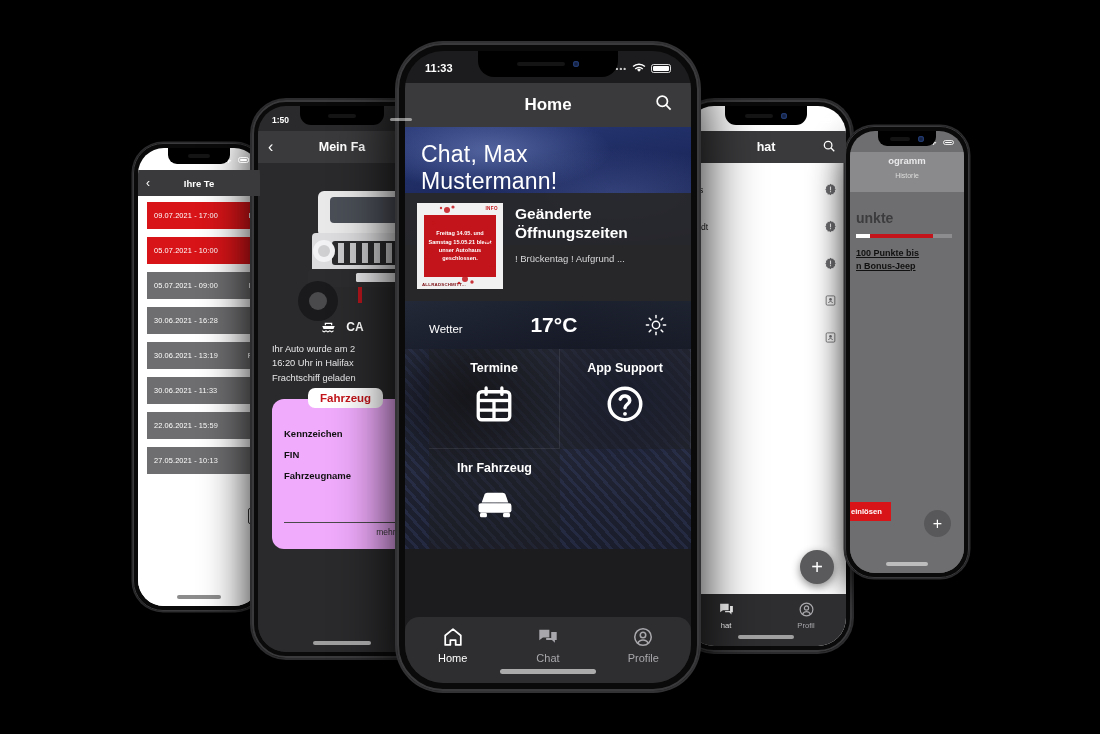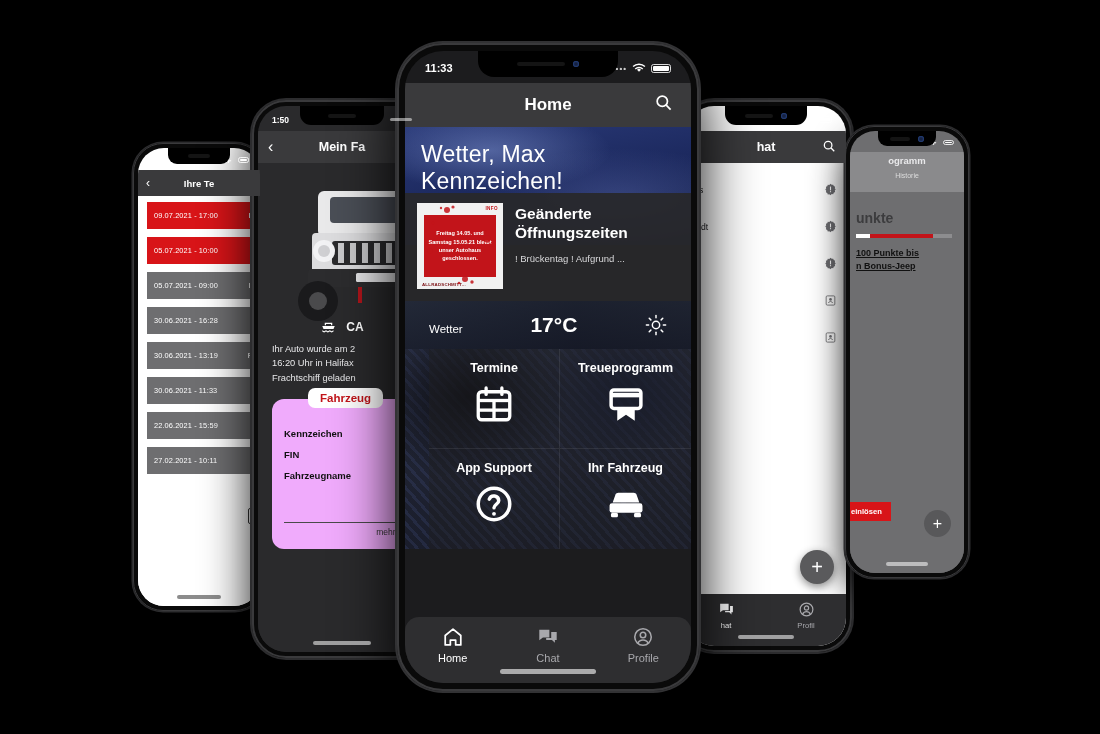--- a/index.html
+++ b/index.html
@@ -274,21 +274,21 @@
           </div>
         <div class="trow grey">
             <span>30.06.2021 - 11:33</span>
             <span class="label"></span>
           </div>
         <div class="trow grey">
             <span>22.06.2021 - 15:59</span>
             <span class="label"></span>
           </div>
         <div class="trow grey">
-            <span>27.02.2021 - 10:11</span>
+            <span>27.05.2021 - 10:13</span>
             <span class="label"></span>
           </div>
       </div>
       <div class="fab-sq"></div>
       <div class="homebar" style="background:rgba(0,0,0,.45)"></div>
     </div>
     <div class="bezel"></div>
   </div>
 
   <div class="phone" id="phone2">
@@ -513,22 +513,22 @@
           <svg width="19" height="19" viewBox="0 0 24 24" fill="none" stroke="#fff" stroke-width="2.2">
               <circle cx="10.5" cy="10.5" r="6.5"></circle>
               <line x1="15.4" y1="15.4" x2="21" y2="21"></line>
             </svg>
         </span>
       </div>
 
       <div class="content">
 
         <div class="hero">
-          <div class="greet">Wetter, Max</div>
-          <div class="greet">Kennzeichen!</div>
+          <div class="greet">Chat, Max</div>
+          <div class="greet">Mustermann!</div>
         </div>
 
         <div class="newscard">
           <div class="poster">
             <span class="tag">INFO</span>
             <div class="innerred">Freitag 14.05. und Samstag 15.05.21 bleibt unser Autohaus geschlossen.</div>
             <span class="brand">ALLRADSCHMITT...</span>
             <svg class="splat" viewBox="0 0 86 86">
               <g fill="#c2141a" opacity=".85">
                 <circle cx="30" cy="7" r="3"></circle>
@@ -580,28 +580,20 @@
               <svg viewBox="0 0 24 24" fill="none" stroke="#fff" stroke-width="1.9">
                 <rect x="3" y="5" width="18" height="16" rx="2"></rect>
                   <line x1="3" y1="10" x2="21" y2="10"></line>
                 <line x1="7.5" y1="2.8" x2="7.5" y2="6.5" stroke-linecap="round"></line>
                   <line x1="16.5" y1="2.8" x2="16.5" y2="6.5" stroke-linecap="round"></line>
                 <line x1="12" y1="10" x2="12" y2="21"></line>
                   <line x1="3" y1="15.5" x2="21" y2="15.5"></line>
               </svg>
             </div>
 
-            <div class="gcell" style="border-right:none">
-              <span class="glabel">Treueprogramm</span>
-              <svg viewBox="0 0 24 24">
-                <rect x="3.5" y="4" width="17" height="10.5" rx="1.6" fill="none" stroke="#fff" stroke-width="2"></rect>
-                <rect x="3.5" y="5.6" width="17" height="2.6" fill="#fff"></rect>
-                <path d="M7 14.5h10v7l-5-3.4-5 3.4z" fill="#fff"></path>
-              </svg>
-            </div>
 
             <div class="gcell" style="border-bottom:none">
               <span class="glabel">App Support</span>
               <svg viewBox="0 0 24 24" fill="none" stroke="#fff" stroke-width="2">
                 <circle cx="12" cy="12" r="9"></circle>
                 <path d="M9.3 9.2a2.8 2.8 0 0 1 5.4.9c0 1.9-2.7 2.2-2.7 4.1" stroke-linecap="round"></path>
                 <circle cx="12" cy="17.6" r="1.1" fill="#fff" stroke="none"></circle>
               </svg>
             </div>
 

